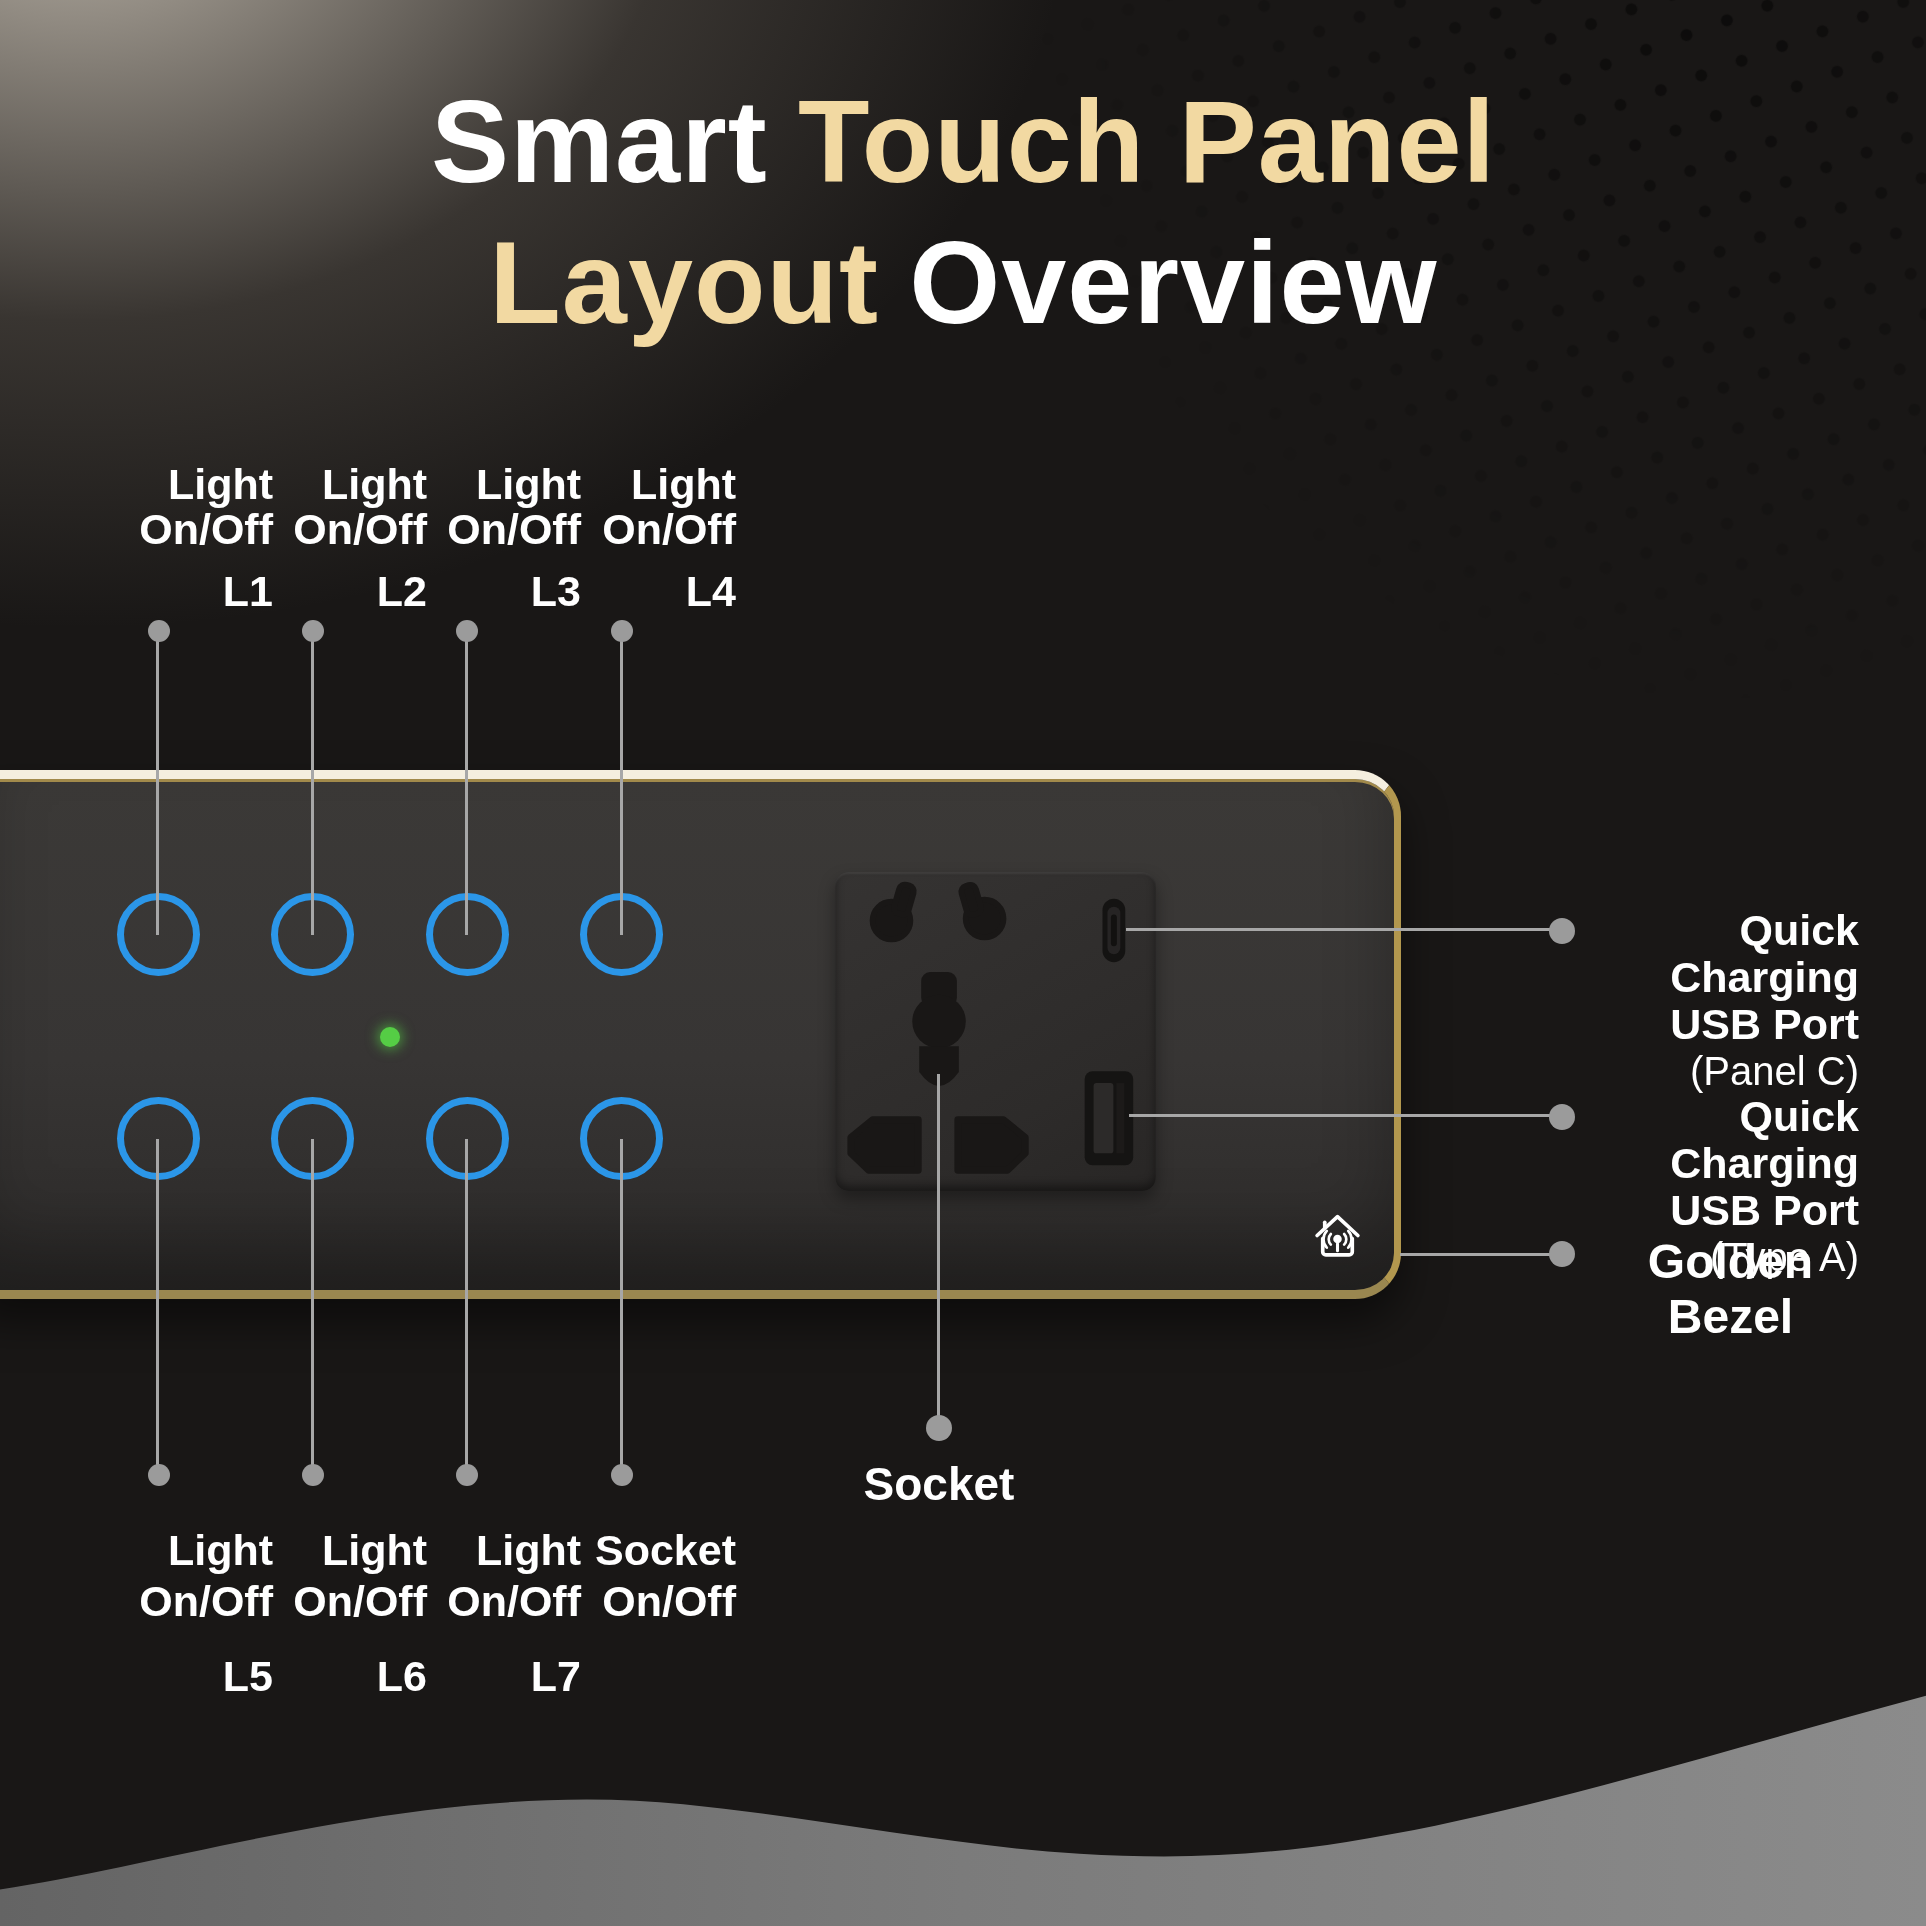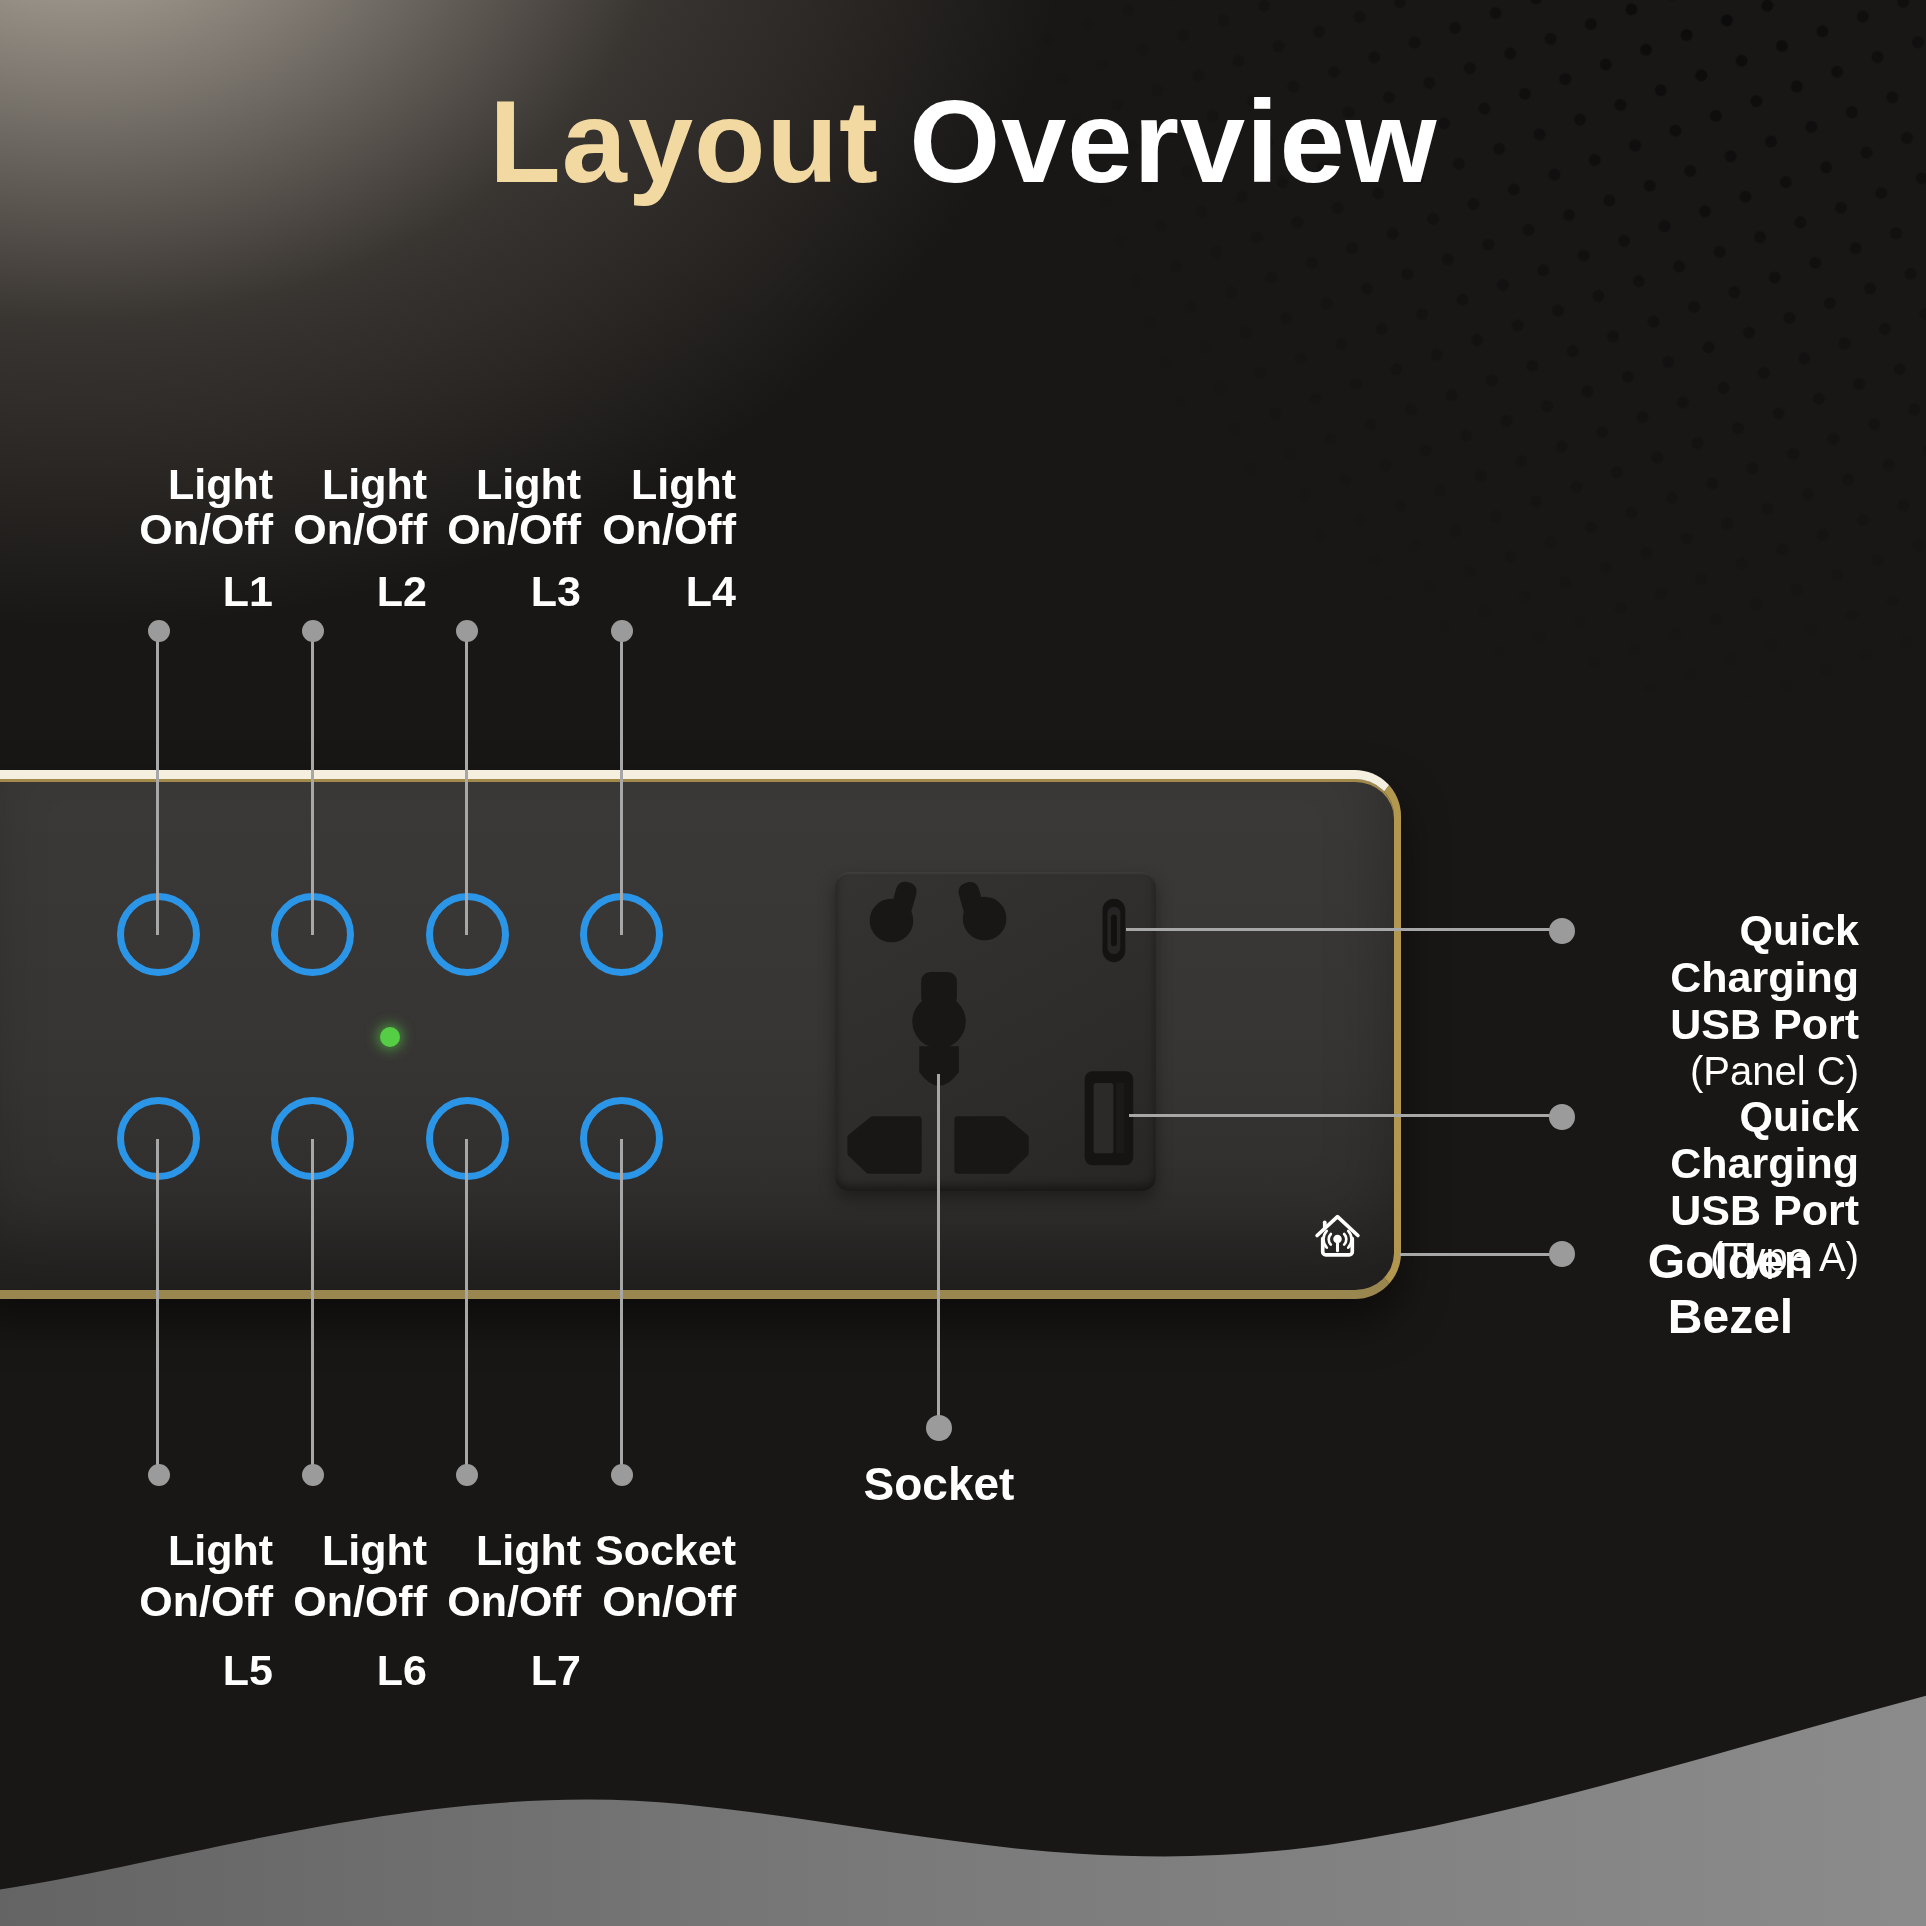--- a/index.html
+++ b/index.html
@@ -23,21 +23,21 @@
     mask-image:radial-gradient(ellipse at 75% 20%, rgba(0,0,0,.85), transparent 60%);}
   .title{position:absolute;top:71px;left:0;right:0;text-align:center;
     font-size:117px;font-weight:800;line-height:141px;letter-spacing:1px;}
   .t-white{color:var(--white)} .t-gold{color:var(--gold)}
   .sp{margin-right:.26em}
 
   
   .col-label{position:absolute;width:228px;text-align:right;font-size:43px;font-weight:600;line-height:45px;color:var(--white)}
   .col-label .tag{font-weight:700;margin-top:16px;line-height:47px}
   .col-label.bottom{line-height:51px}
-  .col-label.bottom .tag{margin-top:20px;line-height:47px}
+  .col-label.bottom .tag{margin-top:26px;line-height:47px}
 
   
   .vline{position:absolute;width:3px;background:var(--gray);z-index:30}
   .hline{position:absolute;height:3px;background:var(--gray);z-index:30}
   .dot{position:absolute;border-radius:50%;background:#9b9b9b;z-index:31}
   .dot.sm{width:22px;height:22px}
   .dot.lg{width:26px;height:26px}
 
   
   .panel{position:absolute;left:-24px;top:770px;width:1425px;height:529px;
@@ -81,20 +81,21 @@
       <linearGradient id="wg" x1="0" y1="0" x2="1" y2="0">
         <stop offset="0" stop-color="#646464"></stop>
           <stop offset="0.5" stop-color="#7b7b7b"></stop>
           <stop offset="1" stop-color="#8b8b8b"></stop>
       </linearGradient>
     </defs>
     <path d="M0,290 L0,252 C120,234 270,192 430,172 C530,160 610,158 690,166 C830,180 960,208 1090,216 C1190,222 1270,218 1360,204 C1540,176 1730,114 1946,56 L1946,290 Z" fill="url(#wg)"></path>
   </svg>
 
   <div class="title">
+    <div><span class="t-white sp">Smart</span><span class="t-gold">Touch Panel</span></div>
     <div><span class="t-gold sp">Layout</span><span class="t-white">Overview</span></div>
   </div>
 
   <div class="col-label" style="left:45px;top:462px">
     <div>Light</div>
     <div>On/Off</div>
     <div class="tag">L1</div>
   </div>
   <div class="col-label" style="left:199px;top:462px">
     <div>Light</div>

